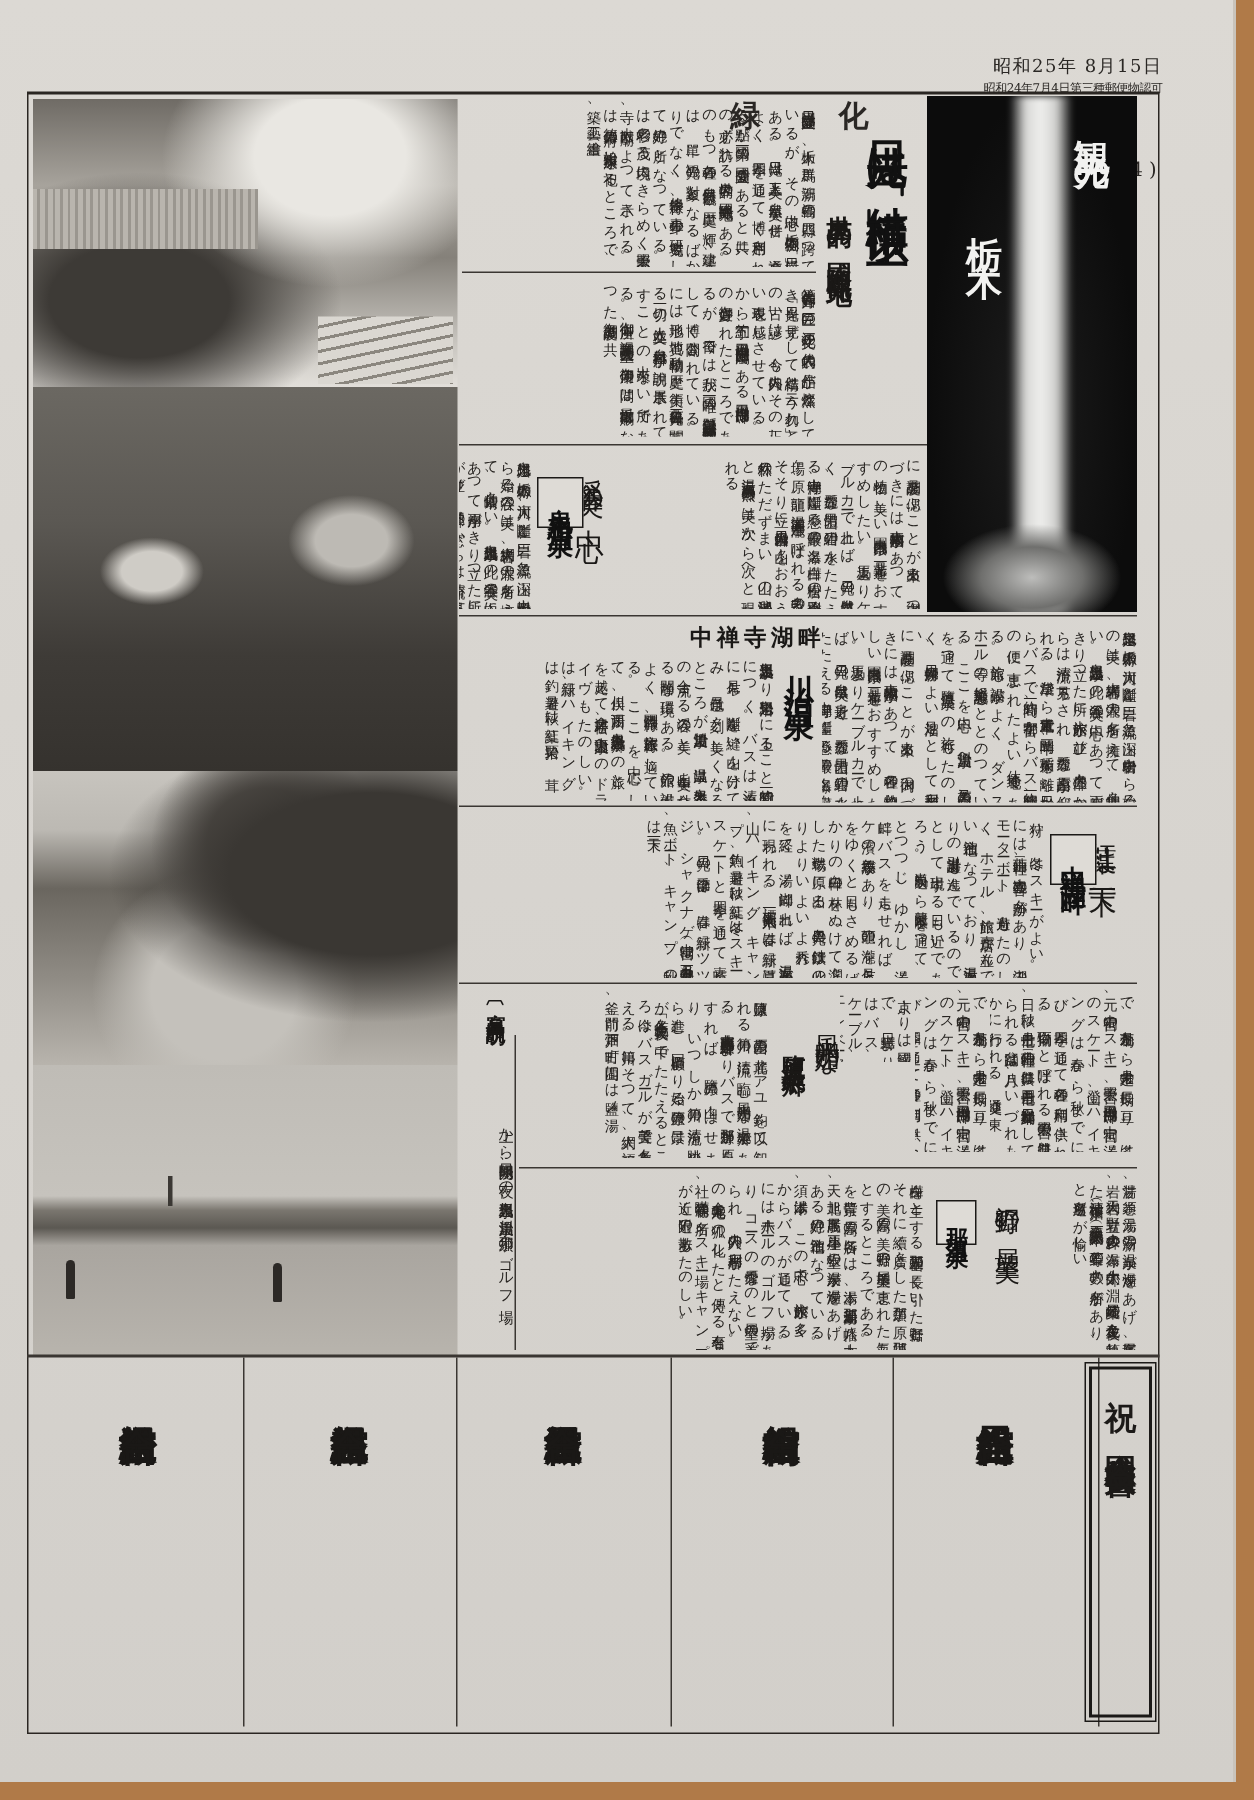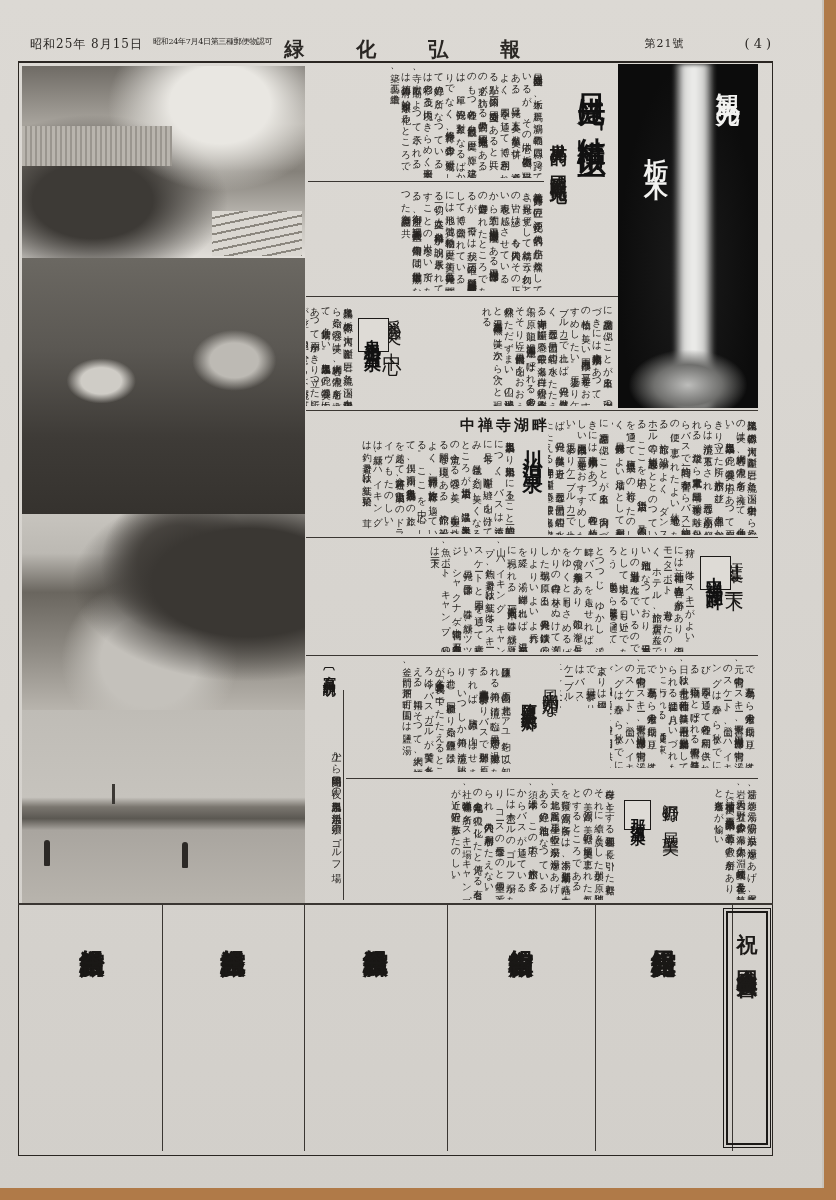--- a/index.html
+++ b/index.html
@@ -2,21 +2,21 @@
 <html><head>
 <meta charset="utf-8">
 <style>
   html,body{margin:0;padding:0;}
   body{width:836px;height:1200px;position:relative;overflow:hidden;
        background:#b07a48;font-family:"DejaVu Serif","Liberation Serif",serif;color:#1c1a18;}
   .paper{position:absolute;left:0;top:0;width:822px;height:1188px;
          background:linear-gradient(180deg,#dcd9d4 0%,#d6d3ce 60%,#d2cfca 100%);
          border-right:2px solid #c9c3ba;}
   .masthead{position:absolute;left:30px;top:36px;width:745px;height:22px;
-            display:flex;align-items:flex-start;font-size:11px;color:#2a2724;}
+            display:flex;align-items:flex-end;font-size:11px;color:#2a2724;flex-direction:column;}
   .mh-date{font-size:12px;letter-spacing:1px;}
   .mh-permit{font-size:8px;margin-left:10px;letter-spacing:-0.3px;}
   .mh-title{font-size:20px;font-weight:bold;margin-left:12px;letter-spacing:52px;}
   .mh-issue{font-size:11px;margin-left:auto;margin-right:60px;letter-spacing:1px;}
   .mh-page{font-size:13px;letter-spacing:4px;}
   .frame{position:absolute;left:18px;top:61px;width:755px;height:1095px;
          border:1.5px solid #2a2622;border-top:2px solid #2a2622;box-sizing:border-box;}
   .photos{position:absolute;left:22px;top:64px;width:283px;height:840px;}
   .photo{position:absolute;left:0;width:283px;overflow:hidden;}
   .p1{top:2px;height:192px;background:

